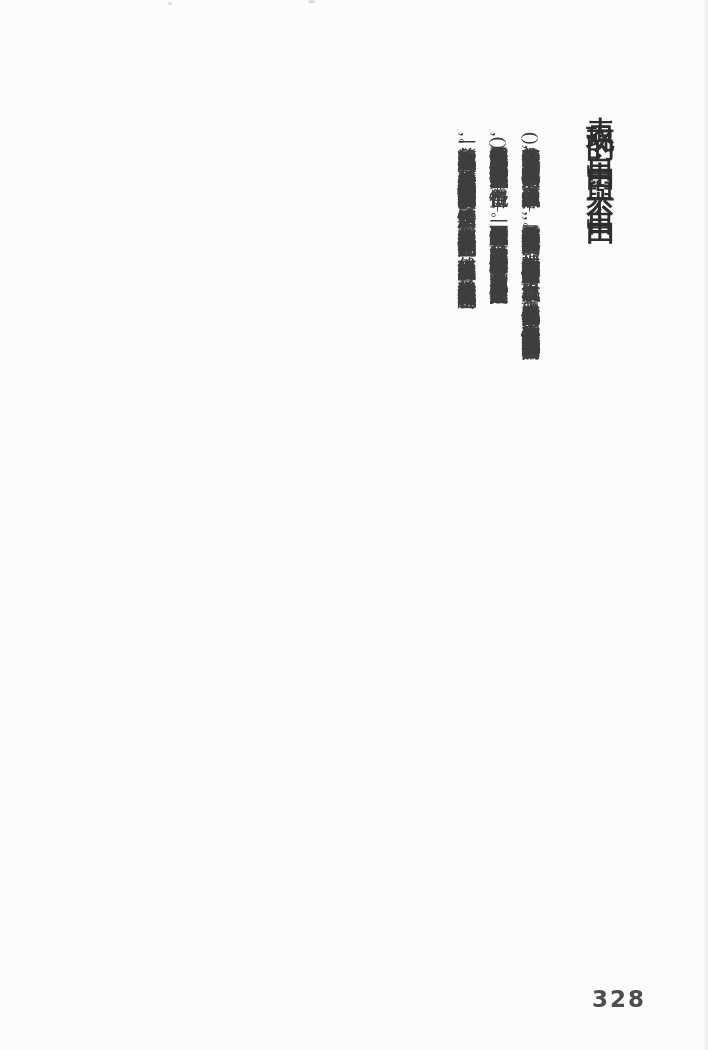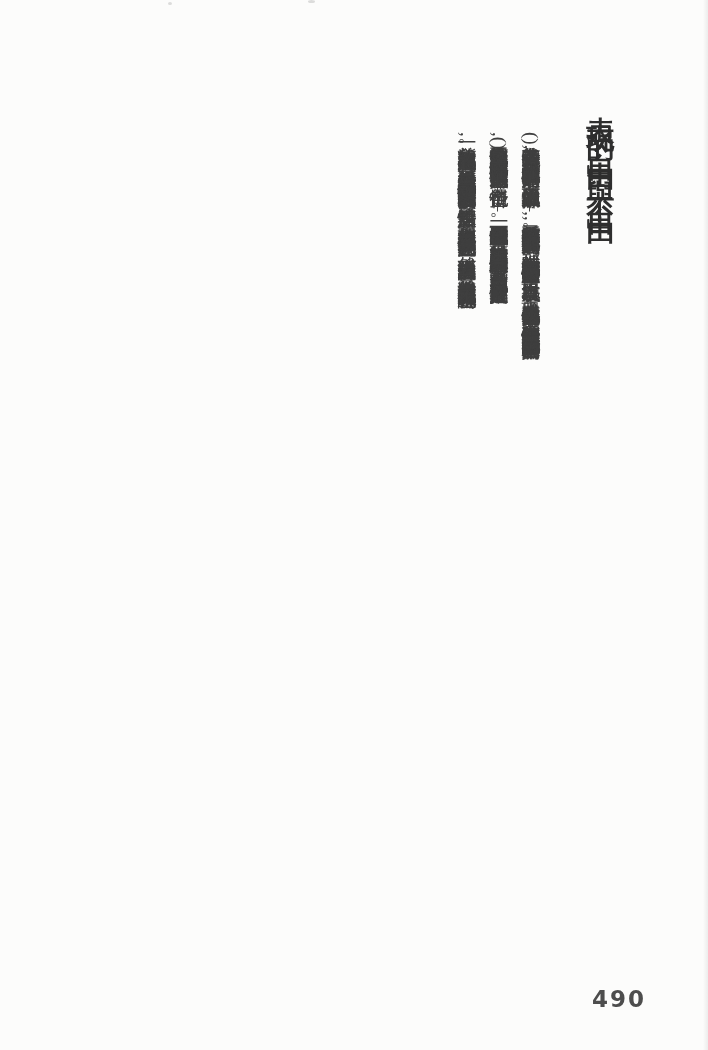--- a/index.html
+++ b/index.html
@@ -81,16 +81,16 @@
   <div class="content">
     <h1 class="chapter-title">表現的「自由」與「不自由」</h1>
 
     <div class="body-text">
       <p>在筆者的青春時代(應該有過吧),欣賞無修正的成人本或俗稱的小黃片,是難如登天的事情。成人本上的修正部分可以用奶油擦掉——當時的筆者甚至相信了這種都市傳說,去超市買奶油拚命地擦,只為了看到無修正的畫面。就在那時候,筆者聽說從外國進口的黃書和黃片都沒有馬賽克,便開始憧憬和想像外國是多麼自由的天堂。以為日本在漫畫表現、以及成人表現上,都還是非常不自由的色情落後國。所以聽到來自筆者長年憧憬的自由國度,來自美國的成人漫畫家,說日本的成人表現比他們那邊更加自由時,筆者真的相當震驚。</p>
       <p>完全的裸露並不等於比較色情,反而正因為看不到(包含日本這種不遮起來就犯法的情況在內)所以才色情,發展到床戲前的過程很色情、擬音很色情——在創作者的創意下一路發展至今的日本成人漫畫表現本身就很色情。如果可以穿越時空的話,筆者想回到過去,鼓勵在黑暗中一心只想看到性器官、有如反抗軍般戰鬥的自己(不,其實那段歲月還是挺快樂的)。</p>
       <p>一如前文所述,在美國出版的成人漫畫大都是無碼的。日本人可能會覺得很羨慕,不過日本成人漫畫在海外如此有人氣的原因,並不是因為可以把性器看個精光,而是因為日本的成人漫畫家們為了取悅讀者,發展出來的各種自由和多樣的表現。筆者重新深深體悟了這點。那無拘無束的妄想和萌心,乘著成人漫畫飄洋過海,成為了世界共同的文化。然後,下一次或許會像壽司的加州卷、麻將的七對子一樣,換成發祥自美國的成人漫畫表現逆流回日本,得到公民權也說不</p>
     </div>
   </div>
 
-  <div class="folio">490</div>
+  <div class="folio">328</div>
 
   <div class="scan-edge"></div>
 </div>
 
 </body></html>

